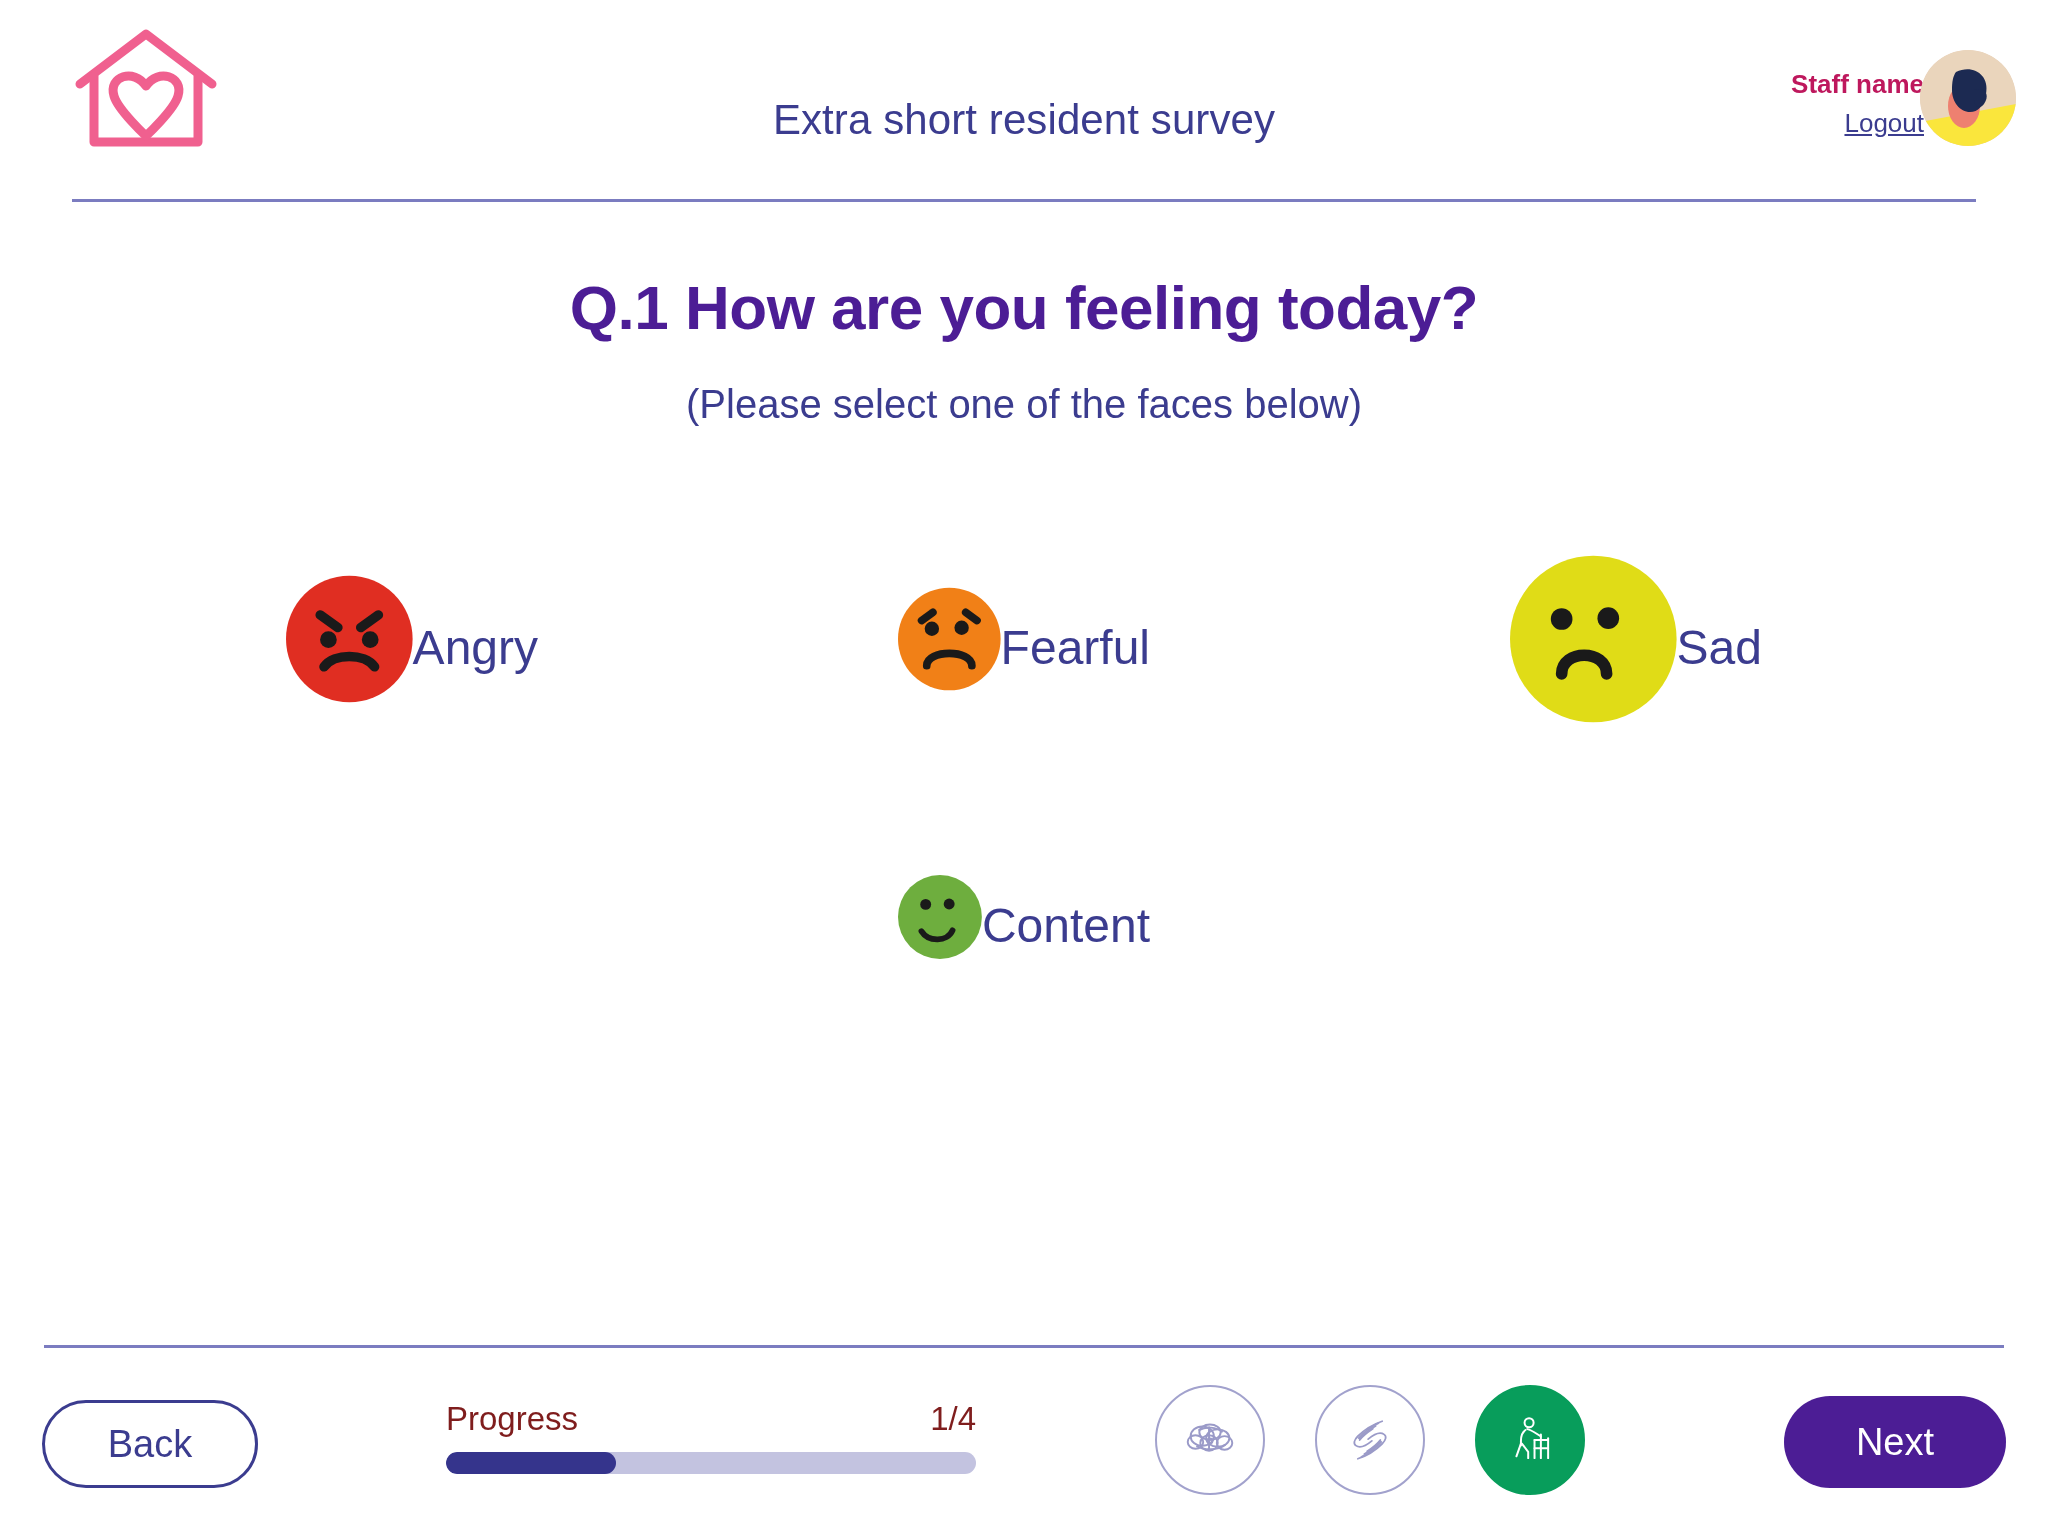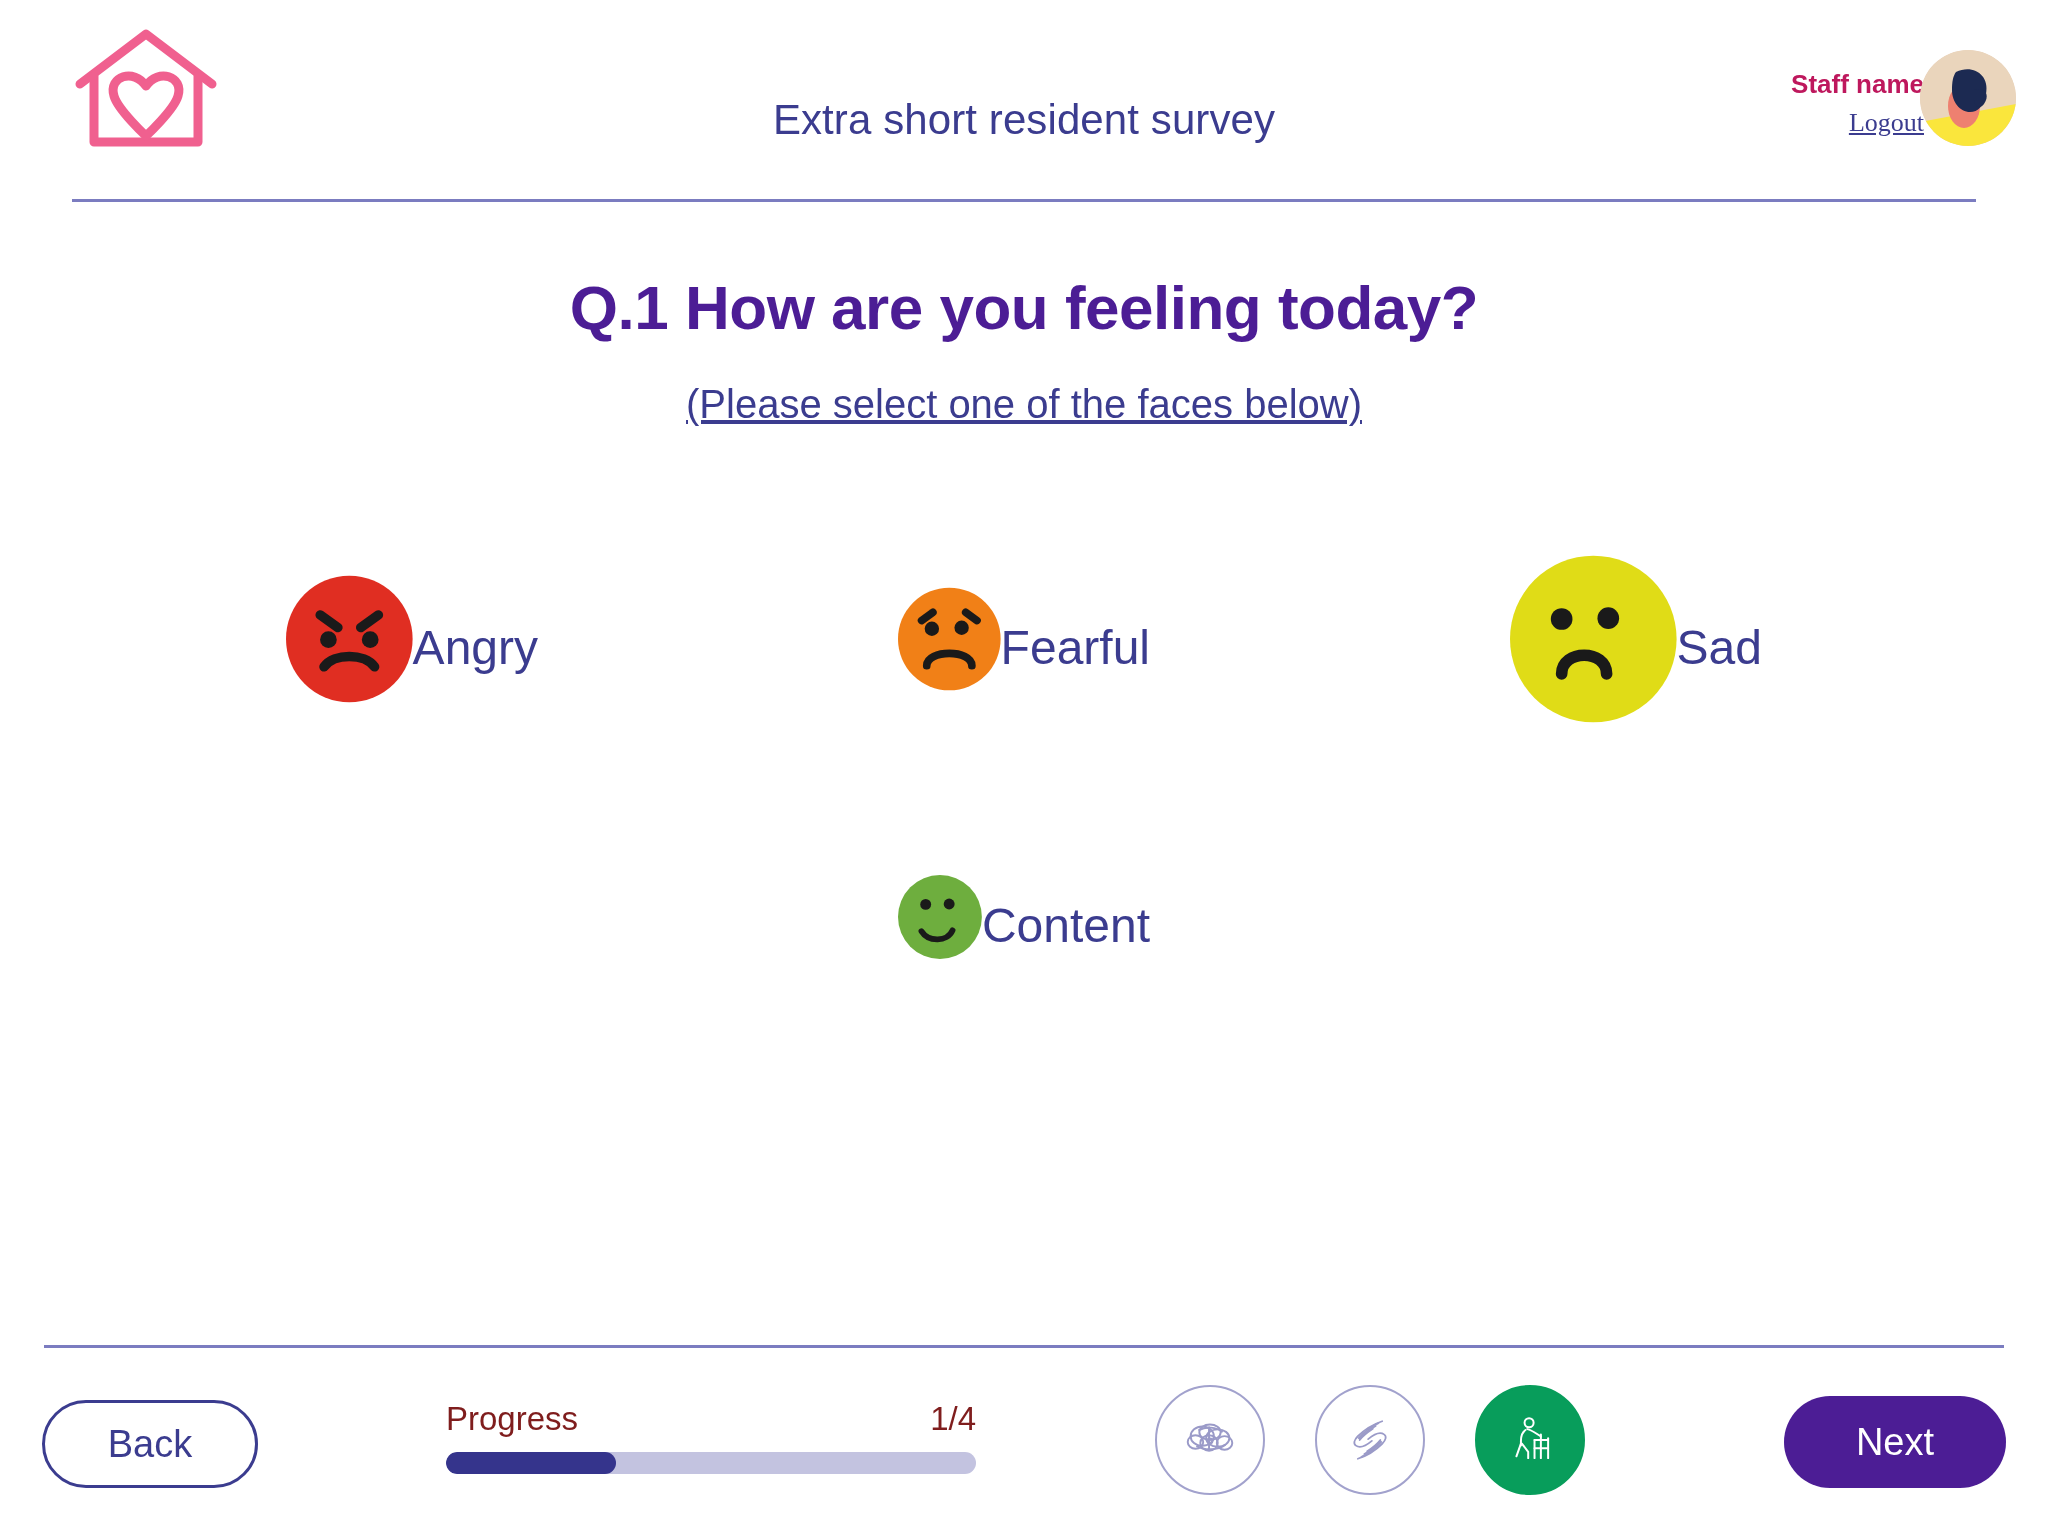--- a/index.html
+++ b/index.html
@@ -63,21 +63,20 @@
     color: #be185d;
     display: block;
   }
   .logout-link {
     font-size: 26px;
     color: #3b3c8f;
     text-decoration: underline;
     display: inline-block;
     margin-top: 6px;
     cursor: pointer;
-    font-family: Liberation Serif, serif;
   }
 
   .avatar {
     position: absolute;
     right: 32px;
     top: 50px;
     width: 96px;
     height: 96px;
     border-radius: 50%;
     overflow: hidden;
@@ -107,21 +106,20 @@
   }
 
   .question-sub {
     position: absolute;
     top: 382px;
     left: 0;
     width: 2048px;
     text-align: center;
     font-size: 40px;
     color: #3b3c8f;
-    text-decoration: underline;
   }
 
   
   .faces-area {
     position: absolute;
     top: 520px;
     left: 0;
     width: 2048px;
   }
 

